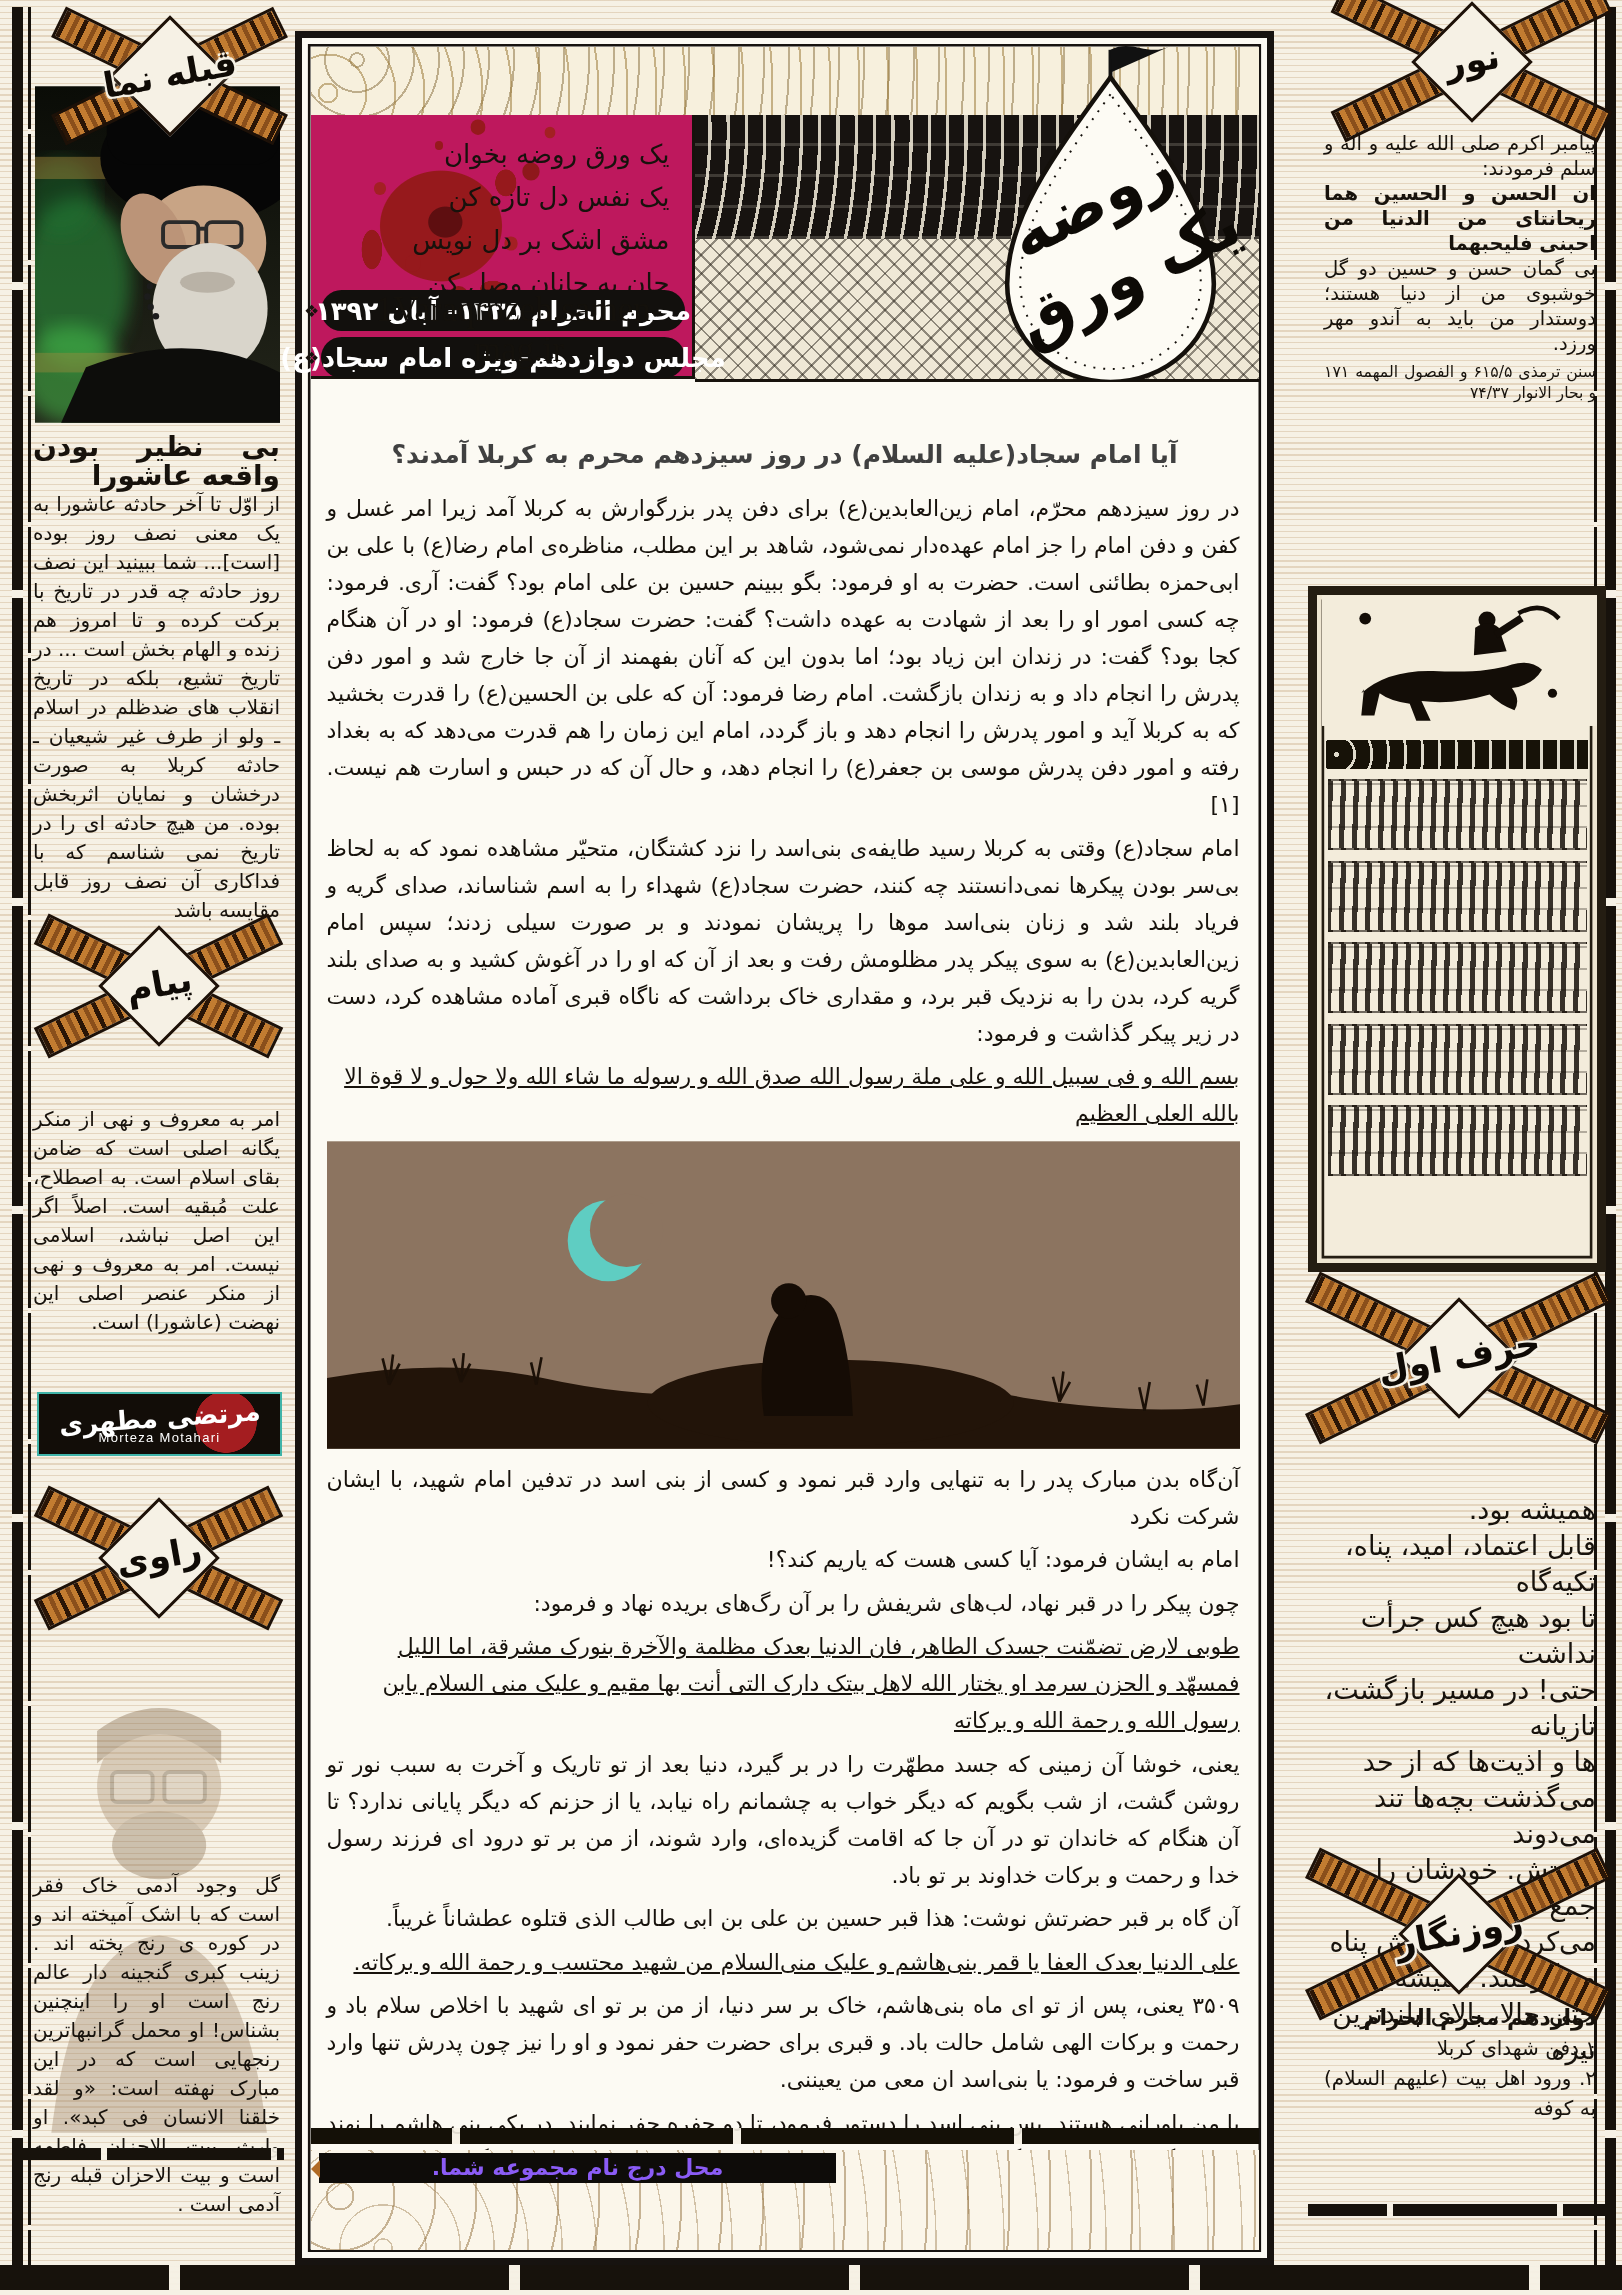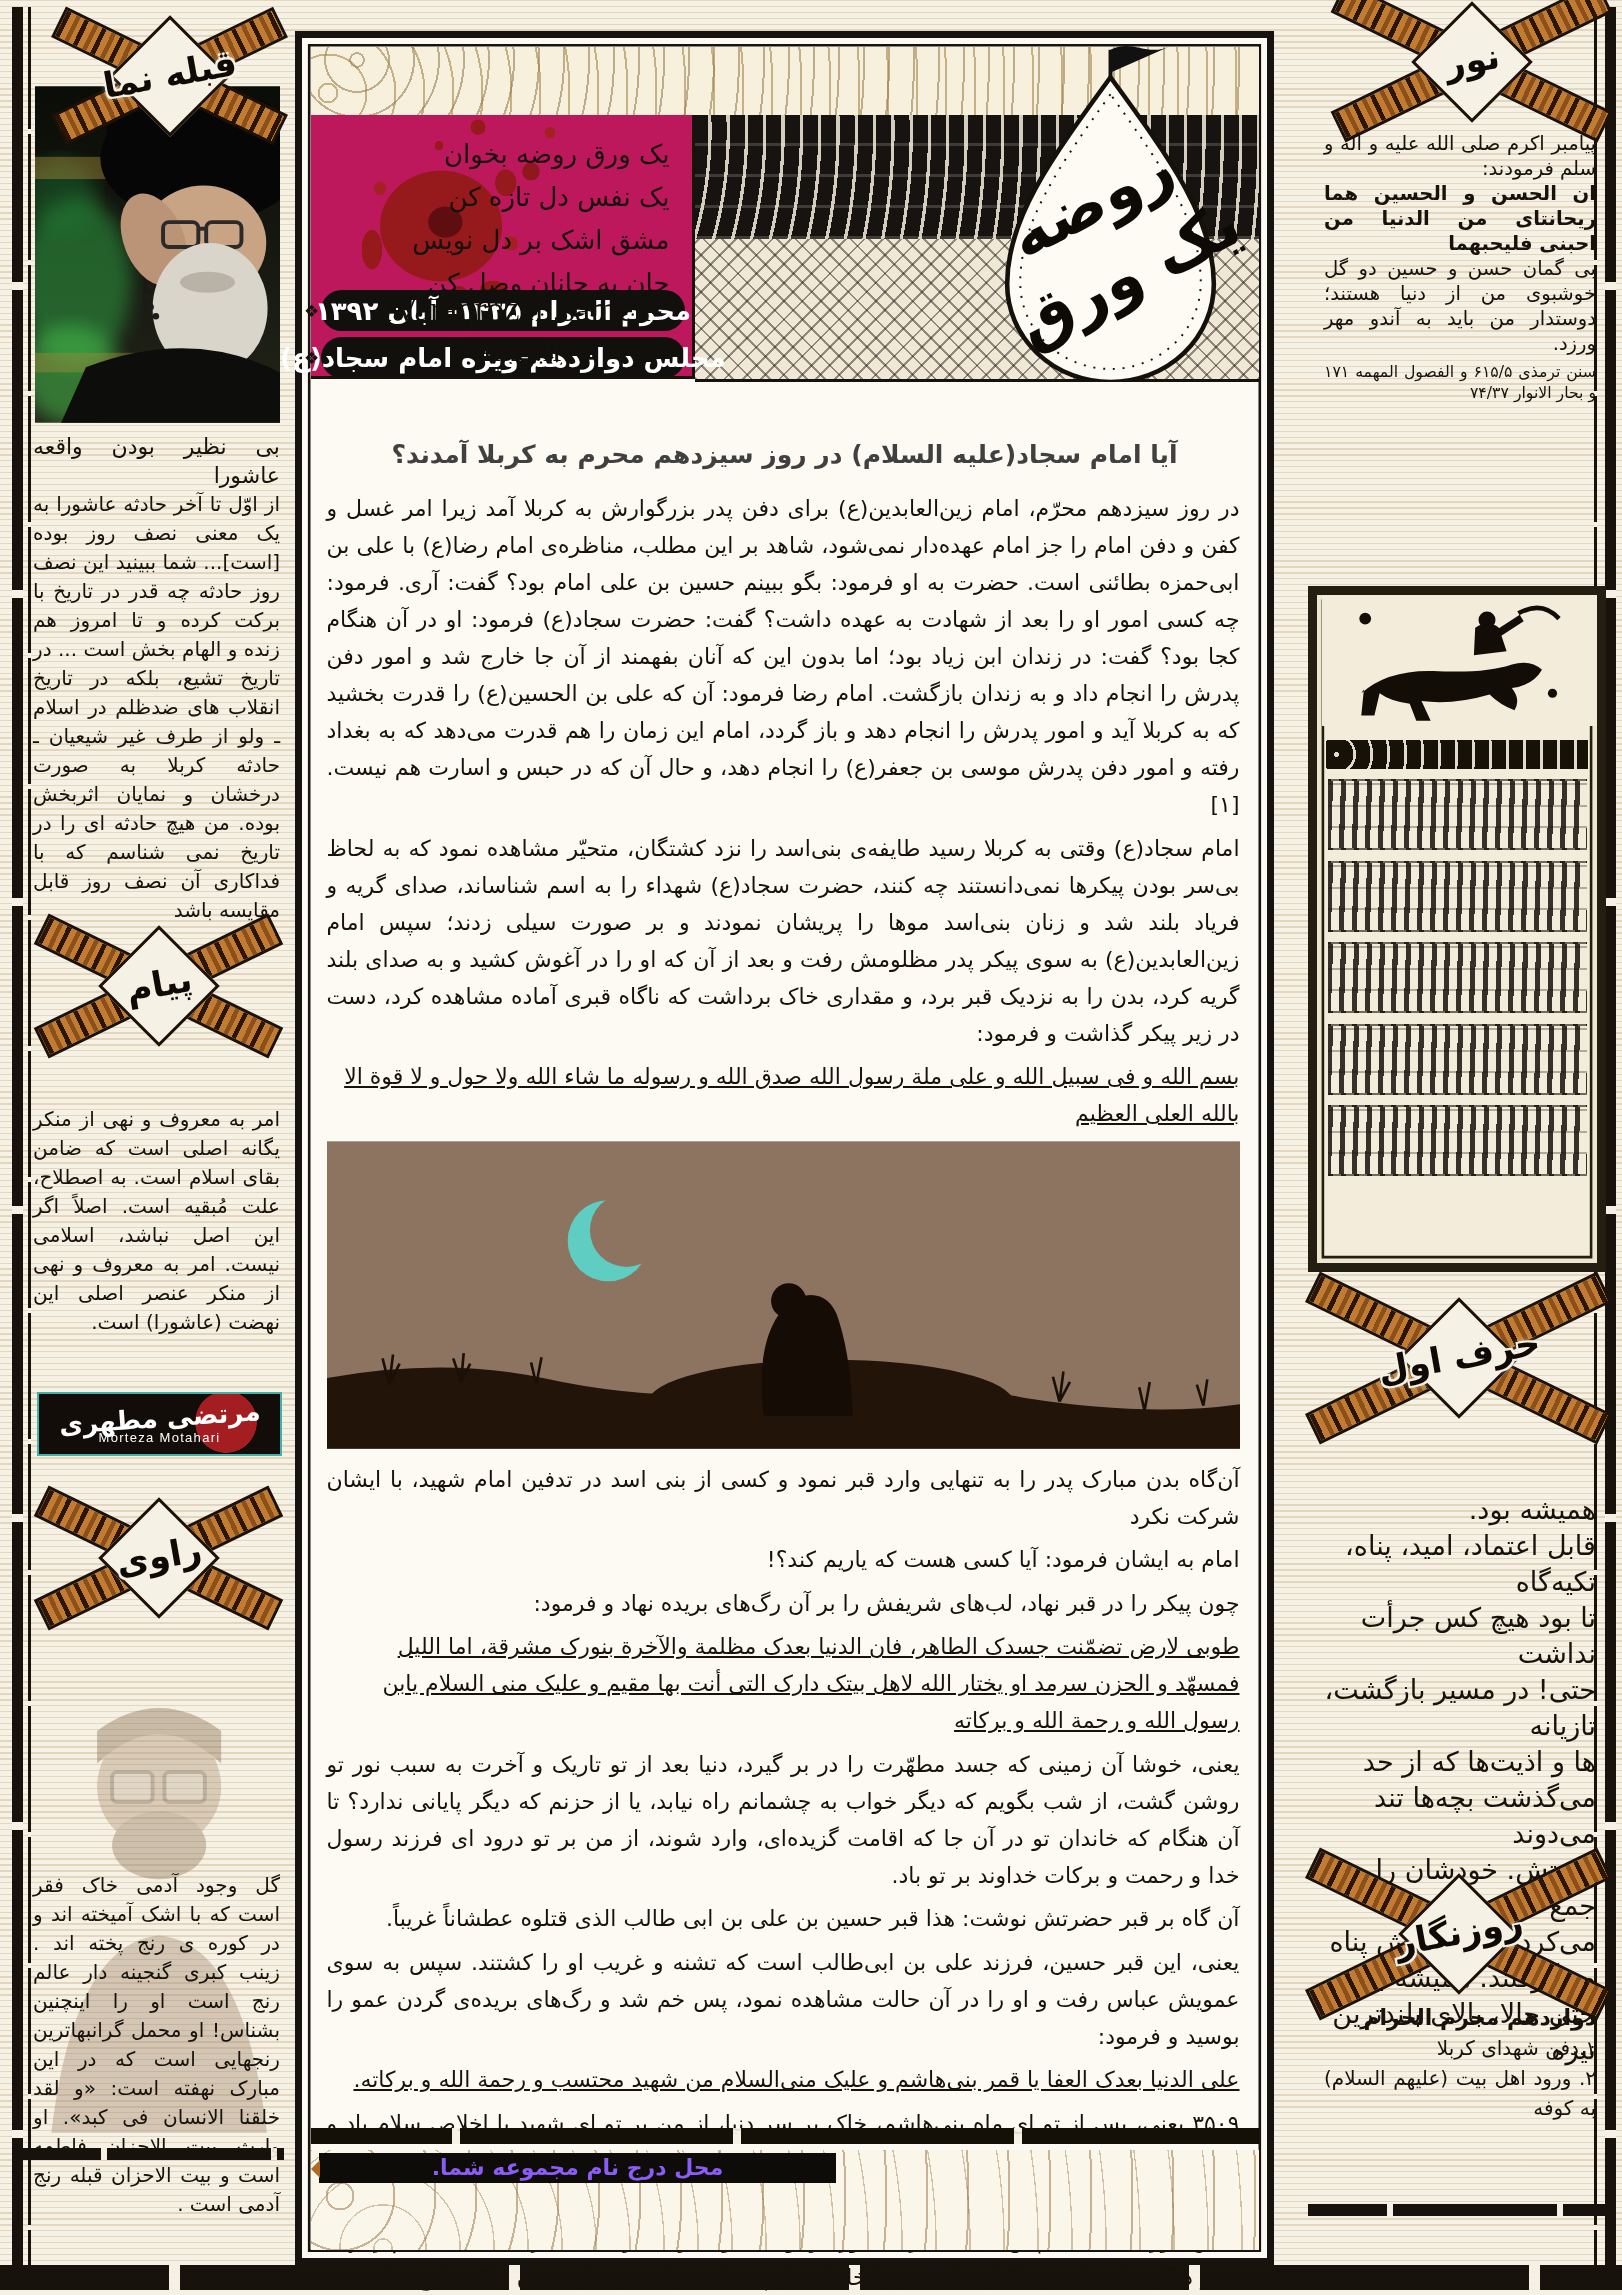--- a/index.html
+++ b/index.html
@@ -23,21 +23,21 @@
     background:repeating-linear-gradient(90deg,#2a1506 0 4.6px,#c27c31 4.6px 10.5px,#8a4f1b 10.5px 15px,#c27c31 15px 19.6px);
     border:3.3px solid #1d1108;box-sizing:border-box;}
   .badge .bar.b1{transform:rotate(26deg);} .badge .bar.b2{transform:rotate(-26deg);}
   .badge .core{position:absolute;left:50%;top:50%;width:86px;height:86px;transform:translate(-50%,-50%) rotate(45deg);
     background:#f6f1e5;border:3.9px solid #1d1108;box-sizing:border-box;}
   .badge .lbl{position:absolute;left:50%;top:50%;transform:translate(-50%,-54%) rotate(-10deg);
     font-weight:bold;font-size:35px;white-space:nowrap;color:#0f0a05;
     text-shadow:2px 2px 0 #f6f1e5,-2px -2px 0 #f6f1e5,2px -2px 0 #f6f1e5,-2px 2px 0 #f6f1e5,0 0 6.5px #f6f1e5;}
   
   .sidetext{position:absolute;font-size:20px;line-height:29px;text-align:justify;color:#17120c;}
-  .sidetext .ttl{font-weight:normal;font-size:22px;}
+  .sidetext .ttl{font-weight:bold;font-size:28px;}
   .sig{position:absolute;background:#120d08;border:2.6px solid #3fb3a8;color:#fff;
     display:flex;flex-direction:column;align-items:center;justify-content:center;overflow:hidden;}
   .sig .fa{font-size:26px;font-weight:bold;transform:rotate(-4deg);z-index:1;}
   .sig .en{font-size:13px;letter-spacing:1.3px;margin-top:-3.9px;z-index:1;font-family:"Liberation Sans",sans-serif;}
   .sig .blot{position:absolute;right:18.3px;top:-7.9px;width:72px;height:72px;border-radius:50%;
     background:radial-gradient(circle at 50% 50%, #a41d20 0 60%, transparent 61%);}
   
   .main-frame{position:absolute;left:296px;top:31px;width:979px;height:2234px;
     background:#fcfaf3;border:7.2px solid #171310;box-sizing:border-box;
     box-shadow:inset 0 0 0 5.9px #fcfaf3, inset 0 0 0 8.5px #171310;}
@@ -265,21 +265,20 @@
           <path d="M1340 404 l-10 -32 M1340 404 l6 -40"></path>
         </g>
       </svg>
 
       <p>آن‌گاه بدن مبارک پدر را به تنهایی وارد قبر نمود و کسی از بنی اسد در تدفین امام شهید، با ایشان شرکت نکرد</p>
       <p>امام به ایشان فرمود: آیا کسی هست که یاریم کند؟!</p>
       <p>چون پیکر را در قبر نهاد، لب‌های شریفش را بر آن رگ‌های بریده نهاد و فرمود:</p>
       <p class="ar">طوبی لارض تضمّنت جسدک الطاهر، فان الدنیا بعدک مظلمة والآخرة بنورک مشرقة، اما اللیل فمسهّد و الحزن سرمد او یختار الله لاهل بیتک دارک التی أنت بها مقیم و علیک منی السلام یابن رسول الله و رحمة الله و برکاته</p>
       <p>یعنی، خوشا آن زمینی که جسد مطهّرت را در بر گیرد، دنیا بعد از تو تاریک و آخرت به سبب نور تو روشن گشت، از شب بگویم که دیگر خواب به چشمانم راه نیابد، یا از حزنم که دیگر پایانی ندارد؟ تا آن هنگام که خاندان تو در آن جا که اقامت گزیده‌ای، وارد شوند، از من بر تو درود ای فرزند رسول خدا و رحمت و برکات خداوند بر تو باد.</p>
       <p>آن گاه بر قبر حضرتش نوشت: هذا قبر حسین بن علی بن ابی طالب الذی قتلوه عطشاناً غریباً.</p>
-      <p>یعنی، این قبر حسین، فرزند علی بن ابی‌طالب است که تشنه و غریب او را کشتند. سپس به سوی عمویش عباس رفت و او را در آن حالت مشاهده نمود، پس خم شد و رگ‌های بریده‌ی گردن عمو را بوسید و فرمود:</p>
       <p class="ar">علی الدنیا بعدک العفا یا قمر بنی‌هاشم و علیک منی‌السلام من شهید محتسب و رحمة الله و برکاته.</p>
       <p>۳۵۰۹ یعنی، پس از تو ای ماه بنی‌هاشم، خاک بر سر دنیا، از من بر تو ای شهید با اخلاص سلام باد و رحمت و برکات الهی شامل حالت باد. و قبری برای حضرت حفر نمود و او را نیز چون پدرش تنها وارد قبر ساخت و فرمود: یا بنی‌اسد ان معی من یعیننی.</p>
       <p>با من یاورانی هستند. پس بنی اسد را دستور فرمود، تا دو حفره حفر نمایند. در یکی بنی هاشم را نهند و در دیگری اصحاب را بگذارند اما حرّ را خانواده او پس از شهادت وی از میدان جنگ خارج ساختند و در مرقد کنونی او دفن نمودند.[۲]</p>
 
     </div>
 
     <div class="divider"></div>
     <div class="bottom-band">
       <div class="name-box">محل درج نام مجموعه شما.</div>
     </div>

